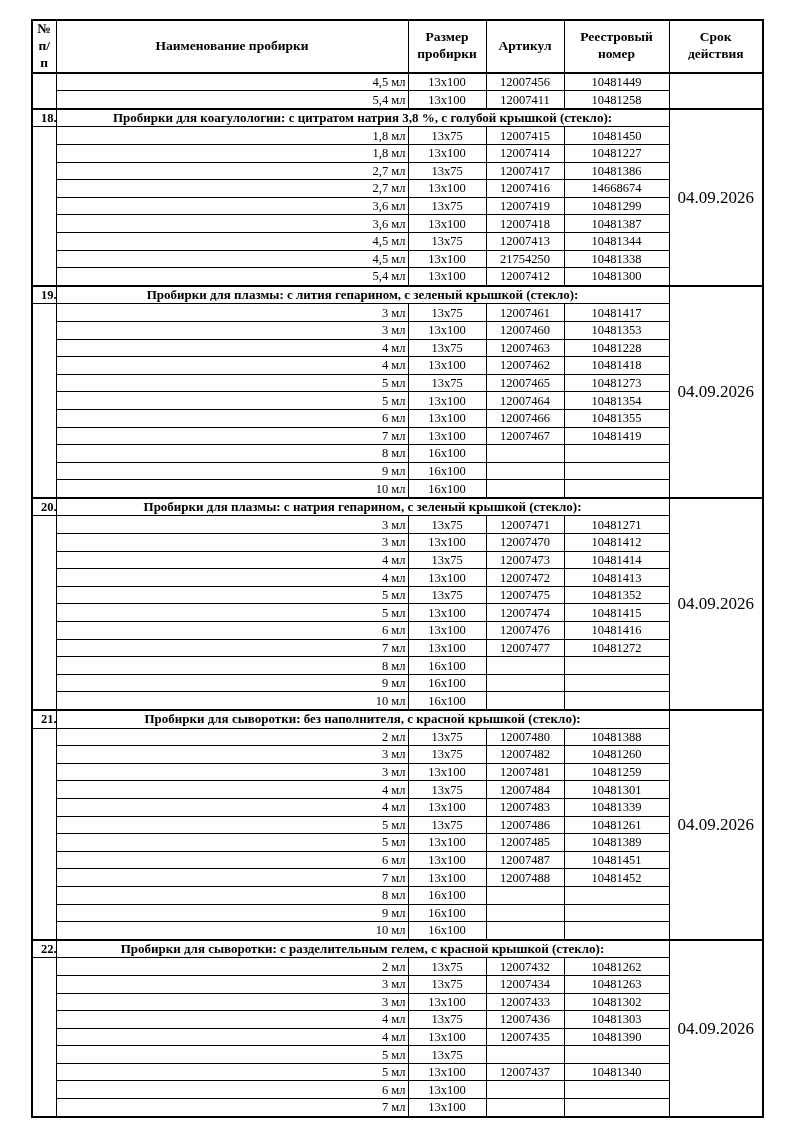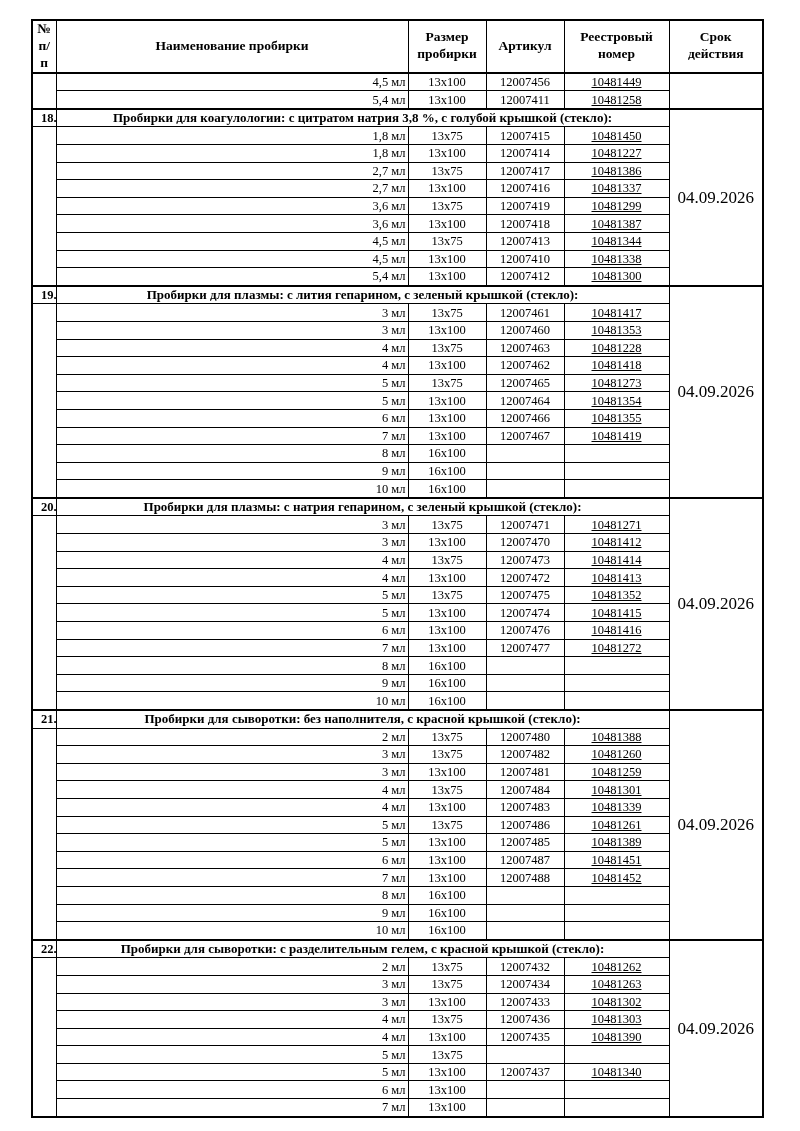--- a/index.html
+++ b/index.html
@@ -18,21 +18,21 @@
   thead th {
     font-weight:bold; text-align:center; white-space:pre-line;
     height:42px; font-size:13.5px; border-bottom:2px solid #000; line-height:1.25;
   }
   tr.section-head td { border-top:2px solid #000; }
   td.cell-section-num { font-weight:bold; text-align:center;padding-left:8px; }
   td.cell-section-title { font-weight:bold; text-align:center; font-size:13px;margin-top:36px; }
   td.cell-name { text-align:right; padding-left:4px; }
   td.cell-size, td.cell-sku { text-align:center; }
   td.cell-reg { text-align:center; }
-  td.cell-reg.filled { text-decoration:underline; }
+  td.cell-reg.filled { }
   td.cell-num-merged { }
   td.cell-expiry { text-align:center; font-size:17px; }
 </style>
 </head>
 <body>
 
 <div class="page">
   <table>
     <colgroup>
       <col style="width:24px">
@@ -92,21 +92,21 @@
         <tr>
           <td class="cell-name">2,7 мл</td>
           <td class="cell-size">13x75</td>
           <td class="cell-sku">12007417</td>
           <td class="cell-reg filled">10481386</td>
         </tr>
         <tr>
           <td class="cell-name">2,7 мл</td>
           <td class="cell-size">13x100</td>
           <td class="cell-sku">12007416</td>
-          <td class="cell-reg filled">10481337</td>
+          <td class="cell-reg filled">14668674</td>
         </tr>
         <tr>
           <td class="cell-name">3,6 мл</td>
           <td class="cell-size">13x75</td>
           <td class="cell-sku">12007419</td>
           <td class="cell-reg filled">10481299</td>
         </tr>
         <tr>
           <td class="cell-name">3,6 мл</td>
           <td class="cell-size">13x100</td>
@@ -115,21 +115,21 @@
         </tr>
         <tr>
           <td class="cell-name">4,5 мл</td>
           <td class="cell-size">13x75</td>
           <td class="cell-sku">12007413</td>
           <td class="cell-reg filled">10481344</td>
         </tr>
         <tr>
           <td class="cell-name">4,5 мл</td>
           <td class="cell-size">13x100</td>
-          <td class="cell-sku">12007410</td>
+          <td class="cell-sku">21754250</td>
           <td class="cell-reg filled">10481338</td>
         </tr>
         <tr>
           <td class="cell-name">5,4 мл</td>
           <td class="cell-size">13x100</td>
           <td class="cell-sku">12007412</td>
           <td class="cell-reg filled">10481300</td>
         </tr>
         <tr class="section-head">
           <td class="cell-section-num">19.</td>

